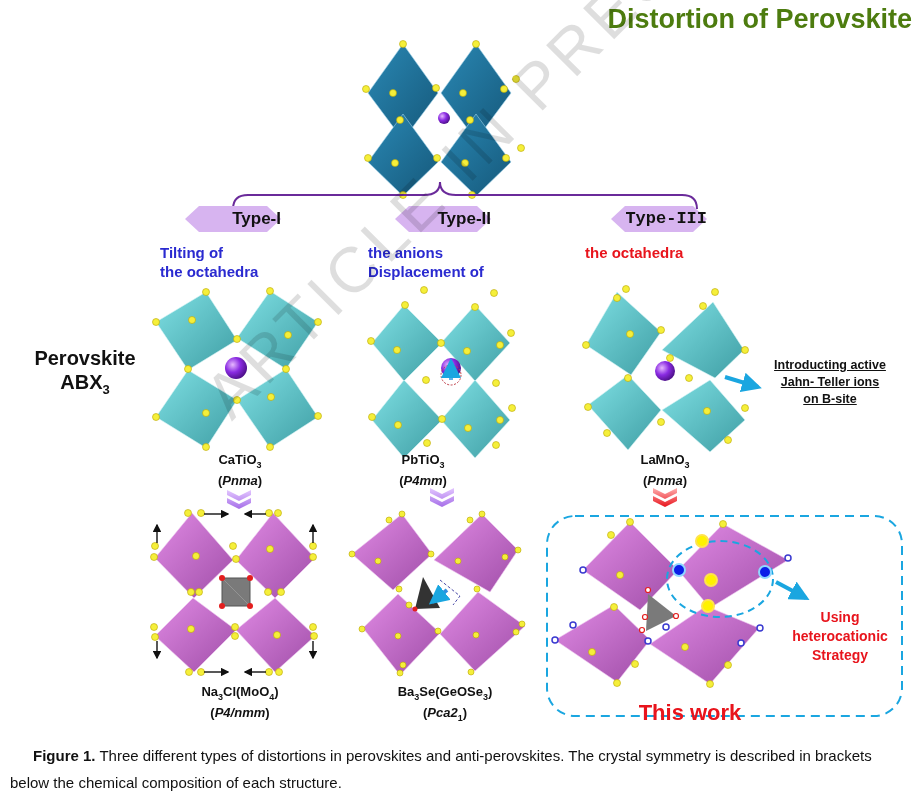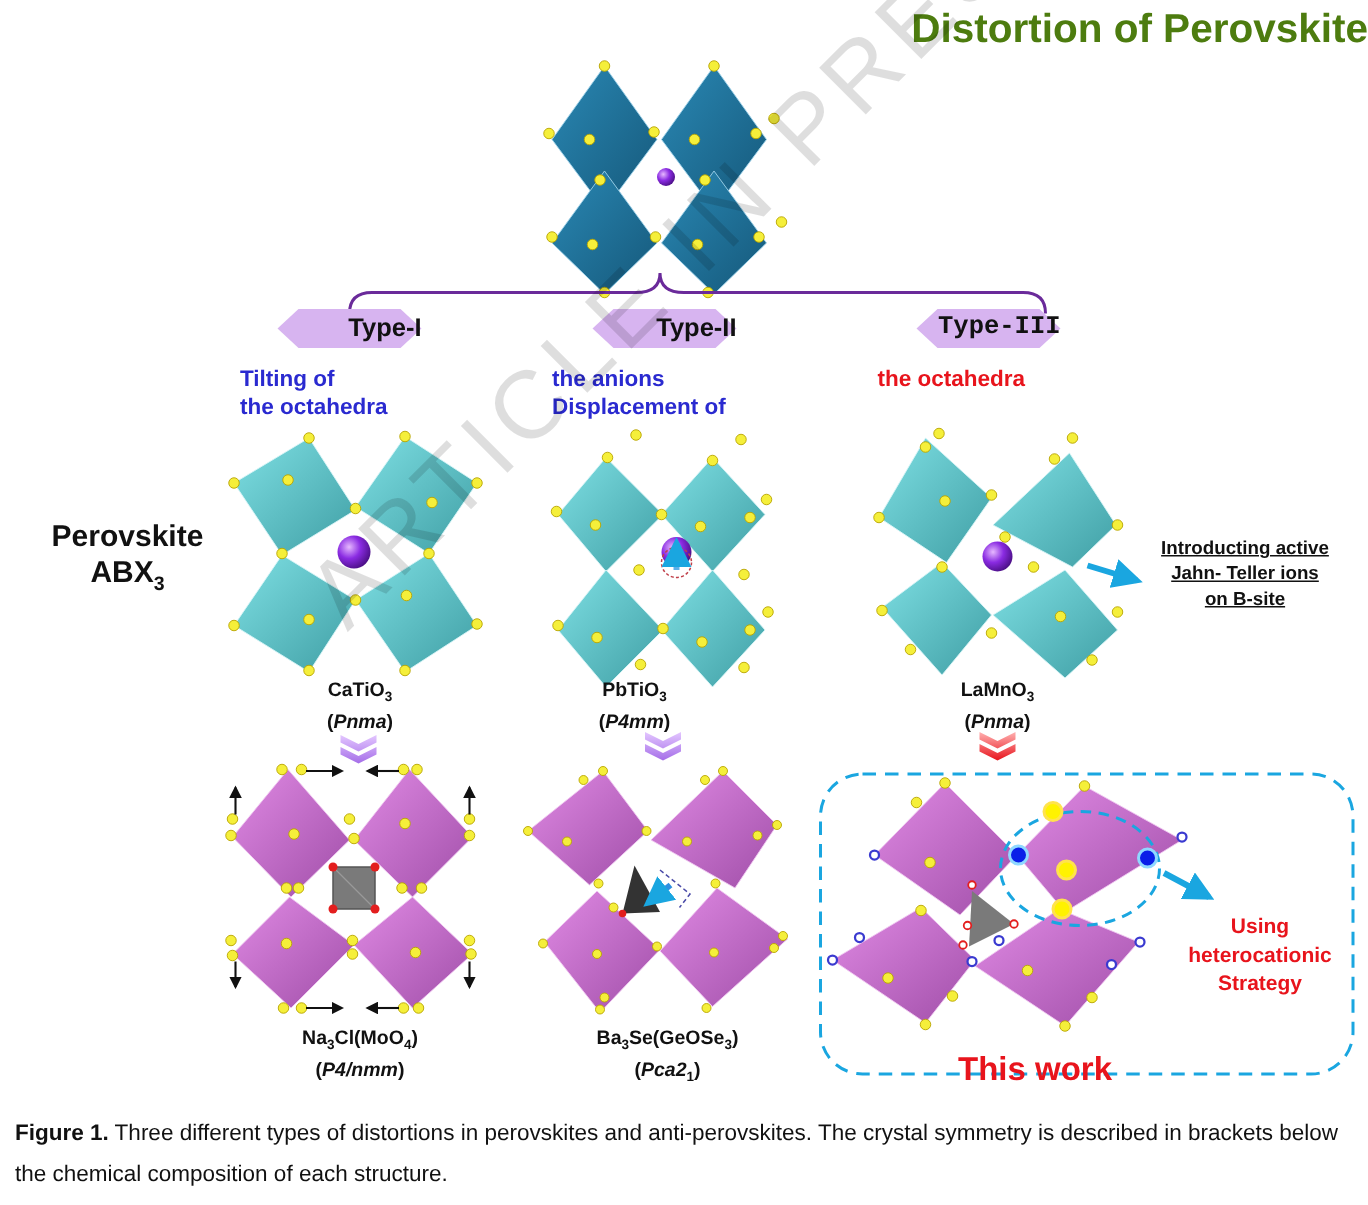--- a/index.html
+++ b/index.html
@@ -11,21 +11,21 @@
                font-weight:bold; font-size:17px; color:#111; }
   .hex-label svg { position:absolute; left:0; top:0; z-index:0; }
   .hex-label span { position:relative; z-index:1; }
   .type-desc { position:absolute; text-align:left; font-weight:bold; font-size:15px; line-height:19px; }
   .row-label { position:absolute; text-align:center; font-weight:bold; font-size:20px; line-height:24px; color:#111; }
   .formula { position:absolute; text-align:center; font-weight:bold; font-size:13px; line-height:16px; color:#111; }
   .formula i { font-style:italic; }
   .note { position:absolute; text-align:center; font-weight:bold; font-size:12.5px; line-height:17px; color:#111;text-decoration:underline; }
   .red-note { position:absolute; text-align:center; font-weight:bold; color:#e8141c; }
   .caption { position:absolute; left:10px; top:742px; width:892px; font-size:15px; line-height:27px; color:#111; }
-  .caption b { font-weight:bold; }
+  .caption b { font-weight:bold;margin-left:23px; }
   .watermark { position:absolute; left:190px; top:380px; font-size:64px; color:rgba(0,0,0,0.13);
                letter-spacing:6px; transform:rotate(-45deg); transform-origin:left top; white-space:nowrap;
                font-family:"Liberation Sans", sans-serif; }
   svg { overflow:visible; }
 </style>
 </head>
 <body>
 
 <div class="abs title">Distortion of Perovskite</div>
 

